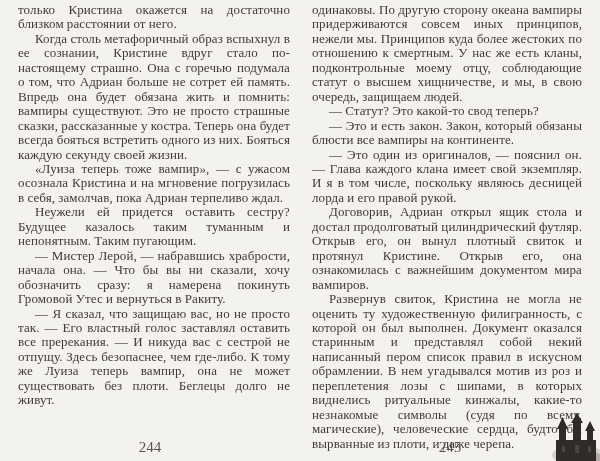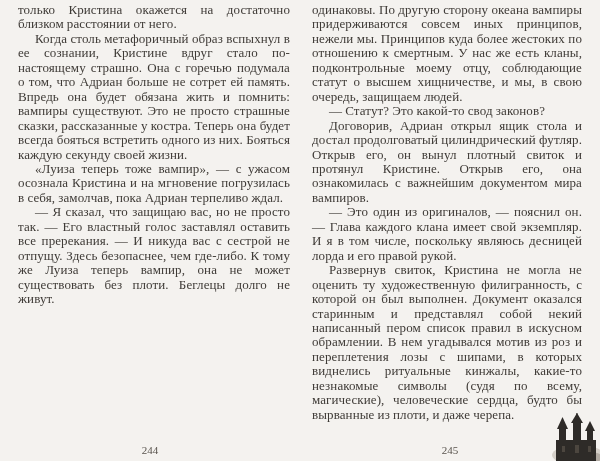--- a/index.html
+++ b/index.html
@@ -38,21 +38,21 @@
   }
   .page-text p.flush {
     text-indent: 0;
   }
   .page-number {
     position: absolute;
     bottom: 5px;
     left: 0;
     right: 0;
     text-align: center;
-    font-size: 11px;
+    font-size: 15px;
     color: #58534d;
   }
   .corner-art {
     position: absolute;
     right: 0;
     bottom: 0;
     width: 56px;
     height: 48px;
     pointer-events: none;
   }
@@ -60,31 +60,34 @@
 </head>
 <body>
 
 <div class="spread">
 
   <div class="page page-left">
     <div class="page-text">
       <p class="flush">только Кристина окажется на достаточно близком расстоянии от него.</p>
       <p>Когда столь метафоричный образ вспыхнул в ее сознании, Кристине вдруг стало по-настоящему страшно. Она с горечью подумала о том, что Адриан больше не сотрет ей память. Впредь она будет обязана жить и помнить: вампиры существуют. Это не просто страшные сказки, рассказанные у костра. Теперь она будет всегда бояться встретить одного из них. Бояться каждую секунду своей жизни.</p>
       <p>«Луиза теперь тоже вампир», — с ужасом осознала Кристина и на мгновение погрузилась в себя, замолчав, пока Адриан терпеливо ждал.</p>
+      <p>Неужели ей придется оставить сестру? Будущее казалось таким туманным и непонятным. Таким пугающим.</p>
+      <p>— Мистер Лерой, — набравшись храбрости, начала она. — Что бы вы ни сказали, хочу обозначить сразу: я намерена покинуть Громовой Утес и вернуться в Ракиту.</p>
       <p>— Я сказал, что защищаю вас, но не просто так. — Его властный голос заставлял оставить все пререкания. — И никуда вас с сестрой не отпущу. Здесь безопаснее, чем где-либо. К тому же Луиза теперь вампир, она не может существовать без плоти. Беглецы долго не живут.</p>
     </div>
     <div class="page-number">244</div>
   </div>
 
   <div class="page page-right">
     <div class="page-text">
       <p class="flush">одинаковы. По другую сторону океана вампиры придерживаются совсем иных принципов, нежели мы. Принципов куда более жестоких по отношению к смертным. У нас же есть кланы, подконтрольные моему отцу, соблюдающие статут о высшем хищничестве, и мы, в свою очередь, защищаем людей.</p>
-      <p>— Статут? Это какой-то свод законов?</p>
+      <p>— Статут? Это какой-то свод теперь?</p>
+      <p>— Это и есть закон. Закон, который обязаны блюсти все вампиры на континенте.</p>
+      <p>— Это один из оригиналов, — пояснил он. — Глава каждого клана имеет свой экземпляр. И я в том числе, поскольку являюсь десницей лорда и его правой рукой.</p>
       <p>Договорив, Адриан открыл ящик стола и достал продолговатый цилиндрический футляр. Открыв его, он вынул плотный свиток и протянул Кристине. Открыв его, она ознакомилась с важнейшим документом мира вампиров.</p>
-      <p>— Это один из оригиналов, — пояснил он. — Глава каждого клана имеет свой экземпляр. И я в том числе, поскольку являюсь десницей лорда и его правой рукой.</p>
       <p>Развернув свиток, Кристина не могла не оценить ту художественную филигранность, с которой он был выполнен. Документ оказался старинным и представлял собой некий написанный пером список правил в искусном обрамлении. В нем угадывался мотив из роз и переплетения лозы с шипами, в которых виднелись ритуальные кинжалы, какие-то незнакомые символы (судя по всему, магические), человеческие сердца, будто бы вырванные из плоти, и даже черепа.</p>
     </div>
     <div class="page-number">245</div>
   </div>
 
   <div class="corner-art">
     <svg width="56" height="48" viewBox="0 0 56 48" xmlns="http://www.w3.org/2000/svg">
 
       <ellipse cx="34" cy="42" rx="26" ry="10" fill="#b9b2a8" opacity="0.55"></ellipse>
       <ellipse cx="36" cy="45" rx="24" ry="7" fill="#8d867c" opacity="0.5"></ellipse>

